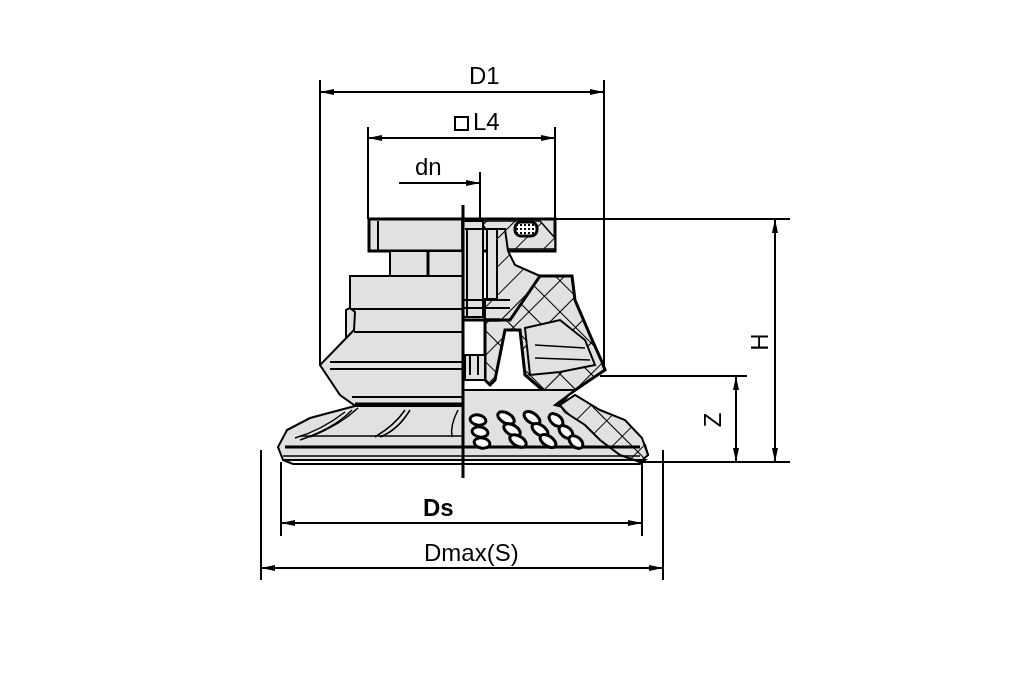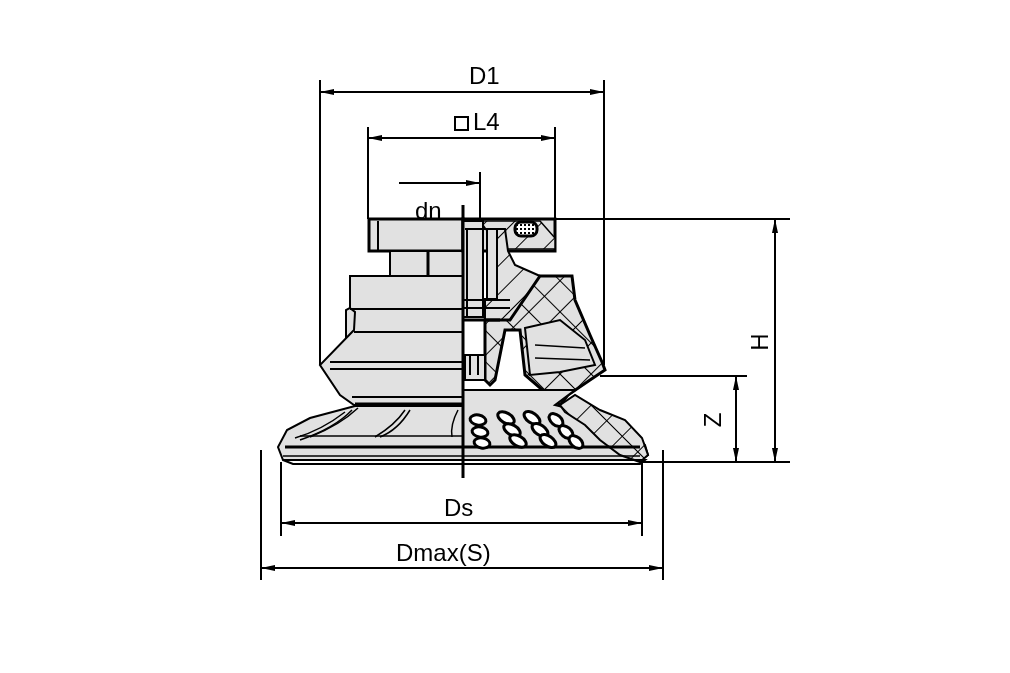--- a/index.html
+++ b/index.html
@@ -145,17 +145,17 @@
     <line x1="261" y1="450" x2="261" y2="580"></line>
     <line x1="663" y1="450" x2="663" y2="580"></line>
     <line x1="261" y1="568" x2="663" y2="568" marker-start="url(#arr)" marker-end="url(#arr)"></line>
   </g>
 </svg>
 
 <div class="lbl" style="left:469px; top:64px;">D1</div>
 <div class="lbl" style="left:438px; top:110px;margin-left:16px;">
   <span class="sq"></span><span>L4</span>
 </div>
-<div class="lbl" style="left:415px; top:155px;margin-top:44px;">dn</div>
+<div class="lbl" style="left:415px; top:155px;">dn</div>
 <div class="lbl lbl-rot" style="left:751px; top:330px;">H</div>
 <div class="lbl lbl-rot" style="left:706px; top:408px;">Z</div>
-<div class="lbl" style="left:444px; top:496px;">Ds</div>
-<div class="lbl" style="left:396px; top:541px;">Dmax(S)</div>
+<div class="lbl" style="left:423px; top:496px;font-weight:bold;">Ds</div>
+<div class="lbl" style="left:424px; top:541px;">Dmax(S)</div>
 
 </body></html>

